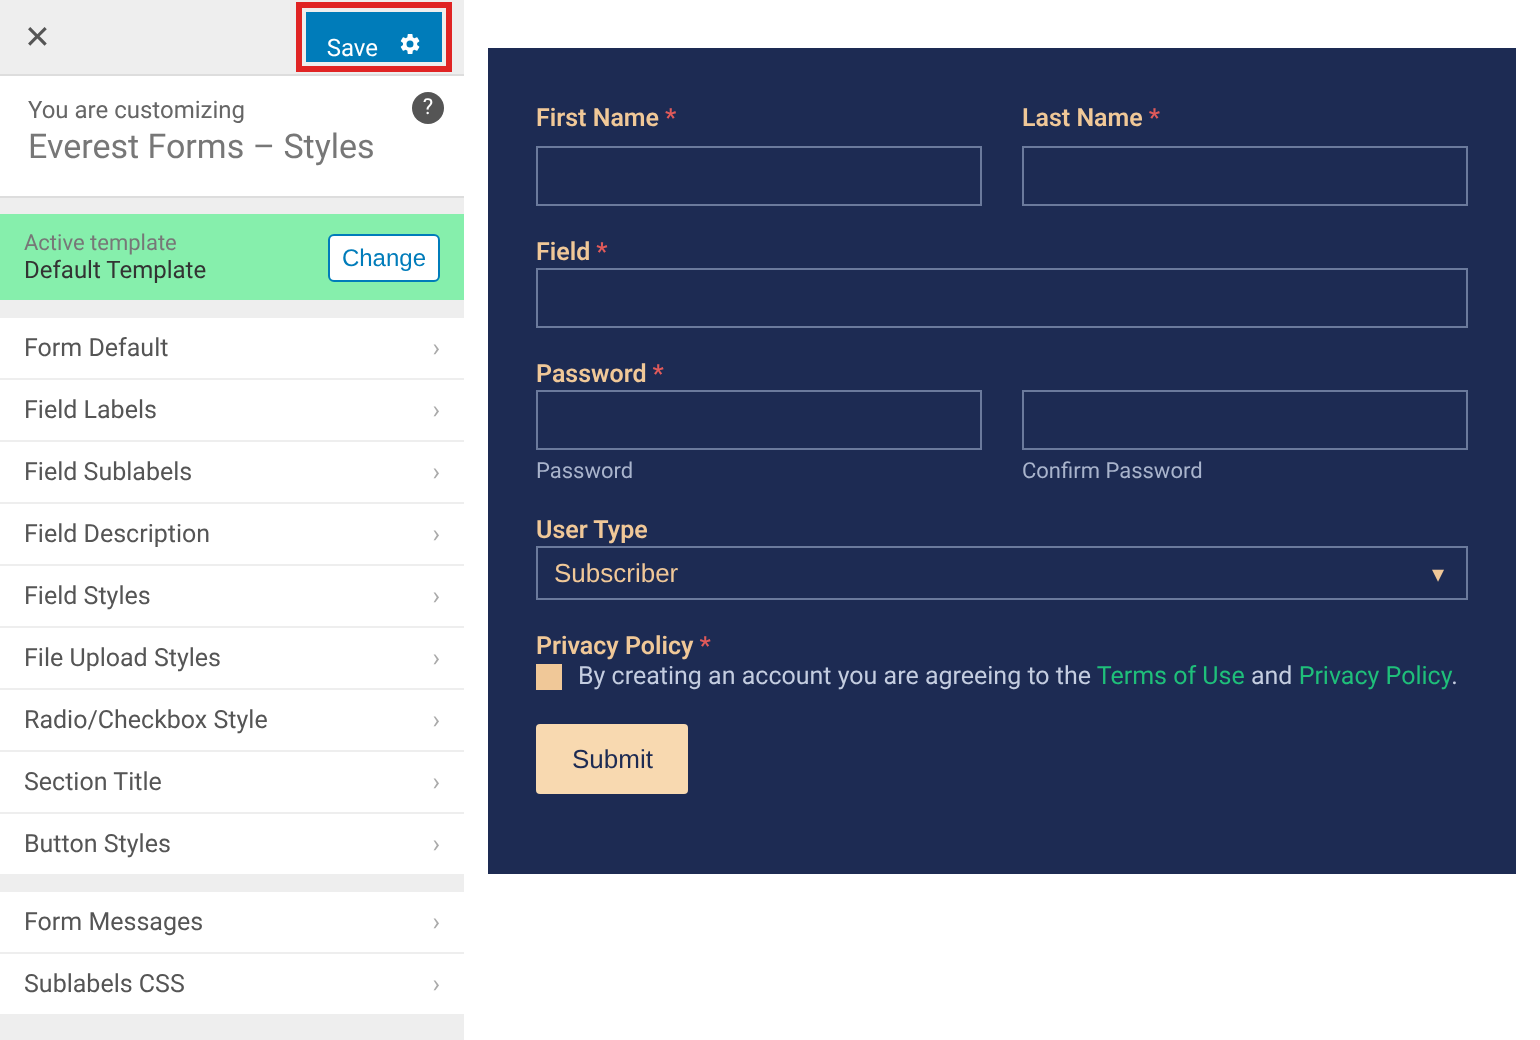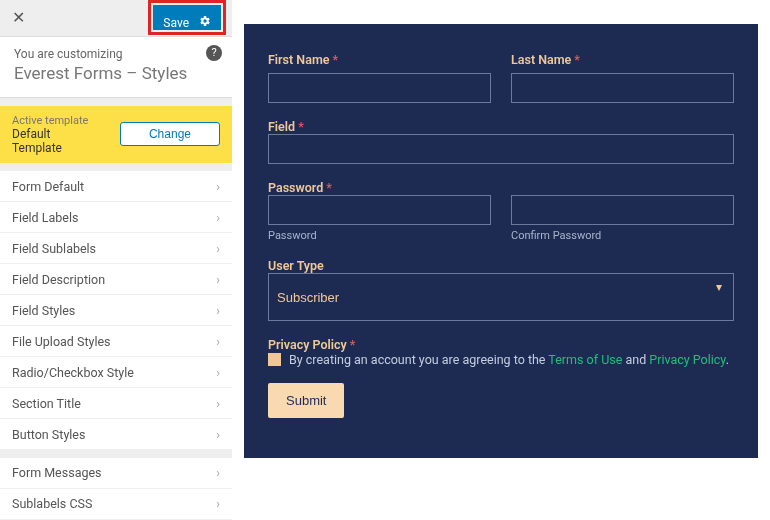--- a/index.html
+++ b/index.html
@@ -9,37 +9,37 @@
   .topbar { height: 38px; background: #eee; display: flex; align-items: center; justify-content: space-between; padding: 0 6px 0 12px; position: relative; border-bottom: 1px solid #ddd; }
   .close-x { font-size: 16px; color: #555; cursor: pointer; }
   .save-wrap { border: 3px solid #e02424; padding: 2px; display: inline-flex; }
   .save-btn { background: #007cba; color: #fff; display: inline-flex; align-items: flex-end; height: 25px; padding: 0 10px; font-size: 12px; gap: 10px; cursor: pointer; }
   .gear-icon { display:inline-block; }
   .heading-block { background: #fff; padding: 10px 14px 14px 14px; position: relative; border-bottom: 1px solid #ddd; }
   .heading-small { font-size: 12px; color: #666; }
   .heading-big { font-size: 17px; color: #777; margin-top: 2px; font-weight: 400; }
   .help-icon { position: absolute; right: 10px; top: 8px; width: 16px; height:16px; border-radius:50%; background:#555; color:#fff; font-size:11px; line-height:16px; text-align:center; }
   .spacer { height: 8px; background: #eee; }
-  .template-row { background: #fde047; display: flex; justify-content: space-between; align-items: center; padding: 8px 12px; border-bottom: 1px solid #eee; gap: 30px; }
+  .template-row { background: #86efac; display: flex; justify-content: space-between; align-items: center; padding: 8px 12px; border-bottom: 1px solid #eee; gap: 30px; }
   .template-row .lbl1 { font-size: 11px; color: #777; }
   .template-row .lbl2 { font-size: 12px; color: #333; }
-  .change-btn { border: 1px solid #007cba; color: #007cba; background:#fff; padding: 4px 28px; font-size: 12px; border-radius: 3px; cursor: pointer; }
+  .change-btn { border: 1px solid #007cba; color: #007cba; background:#fff; padding: 4px 6px; font-size: 12px; border-radius: 3px; cursor: pointer; }
   .panel-rows { background: #fff; }
   .panel-row { display: flex; justify-content: space-between; align-items: center; padding: 0 12px; height: 31px; border-bottom: 1px solid #eee; background: #fff; cursor: pointer; font-size: 12.5px; color: #555; }
   .panel-row .chev { color: #aaa; }
   .preview { flex: 1; background: #fff; padding: 24px 12px 20px 12px; overflow: auto; }
   .form-card { background: #1d2b53; border-radius: 0; padding: 28px 24px 24px 24px; color: #f0c898; }
   .row2 { display: flex; gap: 20px; }
   .col { flex: 1; display: flex; flex-direction: column; }
   .flabel { font-size: 12.5px; font-weight: 600; color: #f0c898; margin-bottom: 6px; }
   .req { color: #e05a5a; margin-left: 3px; }
   .finput { background: transparent; border: 1px solid #6b7a9c; height: 30px; width: 100%; color: #fff; padding: 0 8px; font-size: 13px; }
   .sublabel { font-size: 11px; color: #a9b4cc; margin-top: 4px; }
   .fblock { margin-bottom: 16px; }
-  .fselect { background: #1d2b53; border: 1px solid #6b7a9c; height: 48px; width: 100%; color: #f0c898; padding: 0 8px; font-size: 13px; appearance: none; -webkit-appearance: none; position: relative; }
+  .fselect { background: #1d2b53; border: 1px solid #6b7a9c; height: 27px; width: 100%; color: #f0c898; padding: 0 8px; font-size: 13px; appearance: none; -webkit-appearance: none; position: relative; }
   .select-wrap { position: relative; }
   .select-wrap::after { content: "▾"; position: absolute; right: 12px; top: 7px; color: #f0c898; pointer-events: none; font-size: 12px; }
   .policy-line { font-size: 12.5px; color: #c4cde0; display: flex; align-items: center; gap: 8px; flex-wrap: wrap; }
   .policy-line .cb { width: 13px; height: 13px; background: #f0c898; flex-shrink: 0; }
   .policy-line a { color: #1fbf7a; text-decoration: none; }
   .submit-btn { margin-top: 16px; background: #f8d9b0; color: #1d2b53; border: none; padding: 10px 18px; font-size: 13px; cursor: pointer; border-radius: 2px; }
 </style>
 </head>
 <body>
 

